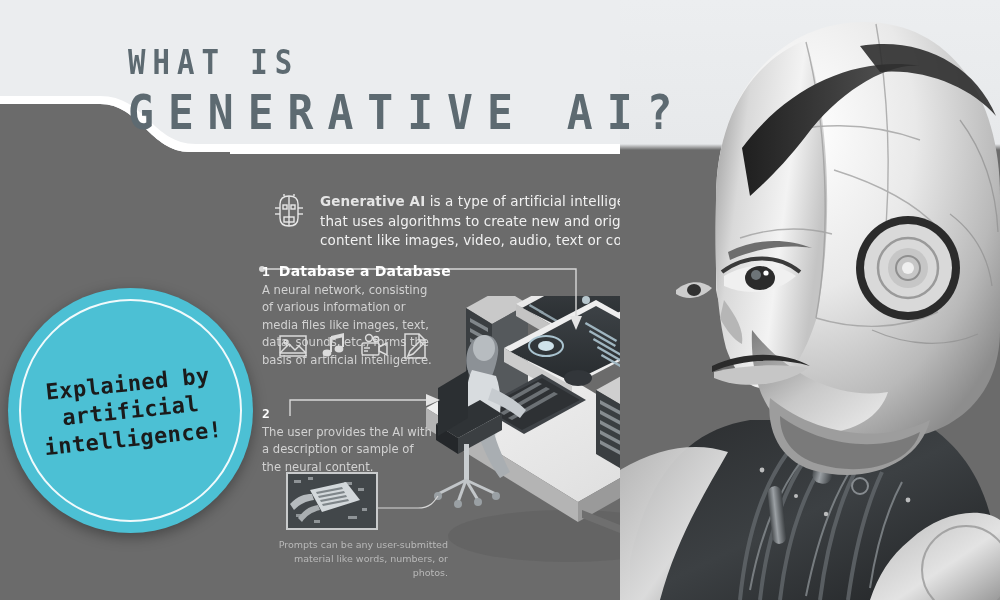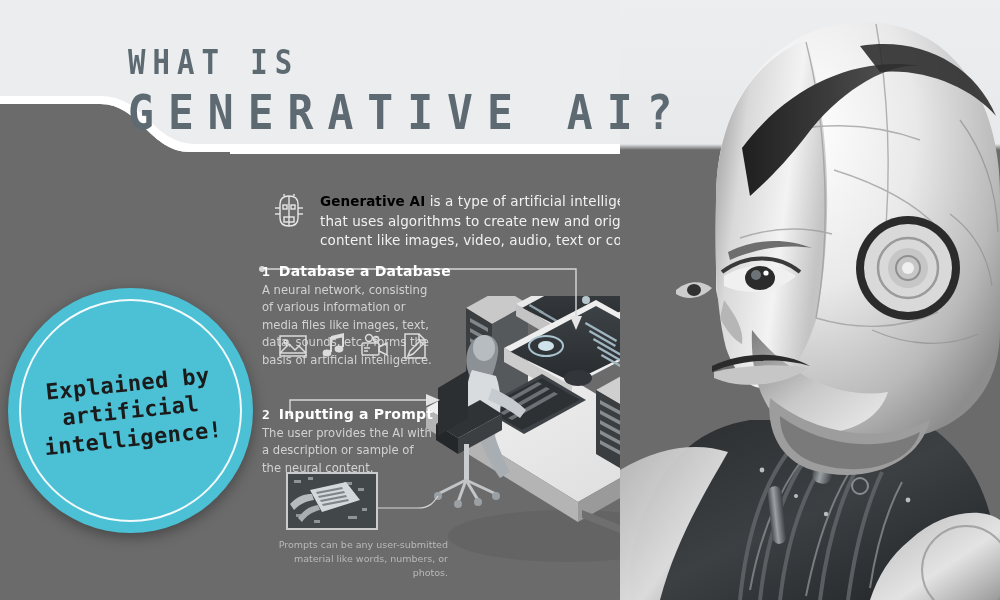--- a/index.html
+++ b/index.html
@@ -77,21 +77,21 @@
   .intro{
     position:absolute;left:272px;top:192px;width:430px;z-index:2;
     display:flex;gap:14px;align-items:flex-start;
   }
   .intro-icon{flex:0 0 auto;margin-top:2px;}
   .intro-text{
     font-family:"DejaVu Sans",sans-serif;
     font-size:13.5px;line-height:1.45;color:#f1f1f1;
     letter-spacing:.1px;
   }
-  .intro-text b{color:#000000;font-weight:700;}
+  .intro-text b{color:#e5e5e5;font-weight:700;}
 
   
   .step{position:absolute;z-index:2;}
   .step-head{display:flex;align-items:baseline;gap:9px;}
   .step-num{
     font-family:"DejaVu Sans Mono",monospace;
     font-size:13px;font-weight:700;color:#ffffff;
   }
   .step-title{
     font-family:"DejaVu Sans",sans-serif;
@@ -326,21 +326,20 @@
     <svg width="26" height="28" viewBox="0 0 26 28" fill="none" stroke="#dcdcdc" stroke-width="1.5">
       <path d="M3 2 H17 L23 8 V26 H3 Z"></path>
       <path d="M17 2 V8 H23"></path>
       <path d="M18 9 L8 19 L6 24 L11 22 L21 12 Z"></path>
     </svg>
   </div>
 
   <div class="step" id="step2">
     <div class="step-head">
       <span class="step-num">2</span>
-      <span class="step-title">Inputting a Prompt</span>
     </div>
     <div class="step-body">The user provides the AI with a description or sample of the neural content.</div>
   </div>
 
   <div class="thumb">
     <svg width="88" height="54" viewBox="0 0 88 54">
       <rect width="88" height="54" fill="#42474a"></rect>
       <g opacity=".55" fill="#cfd4d7">
         <rect x="6" y="6" width="7" height="3"></rect>
           <rect x="20" y="3" width="5" height="3"></rect>

